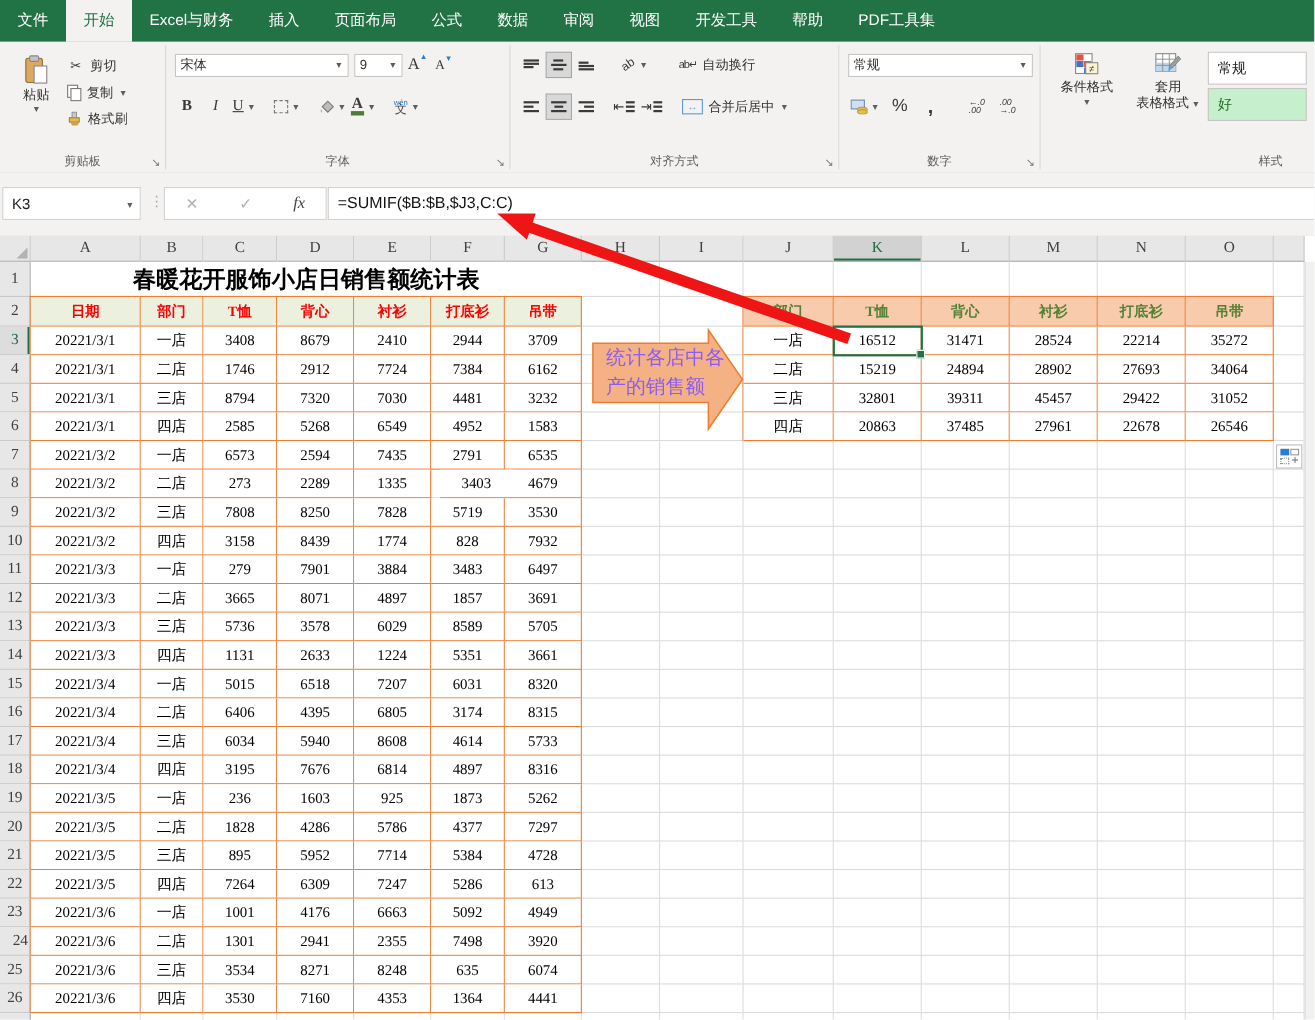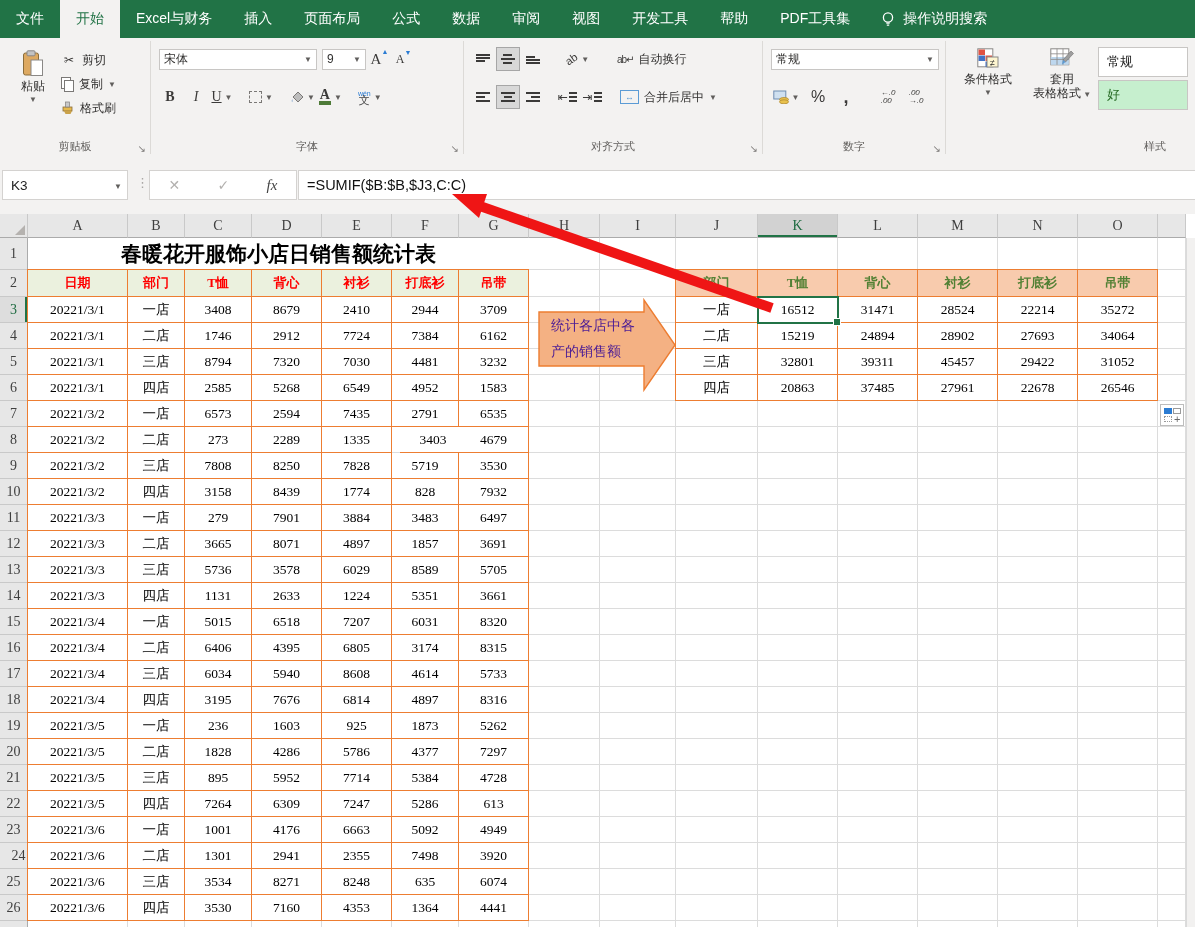--- a/index.html
+++ b/index.html
@@ -113,21 +113,21 @@
       font-family:"Liberation Serif","DejaVu Serif",serif;font-size:13.5px;color:#000;
       display:flex;align-items:center;justify-content:center;white-space:nowrap;}
   .lt-h{background:var(--ltbg,#ebf1de);color:var(--ltred,#ff0000);font-weight:bold;font-size:13px;}
   .rt-h{background:var(--rtbg,#f8cbad);color:var(--rtgreen,#538135);font-weight:bold;font-size:13px;}
 
   #k3sel{position:absolute;left:757px;top:82px;width:82px;height:28px;box-sizing:border-box;
          border:2px solid var(--green,#217346);background:transparent;}
   #fillhandle{position:absolute;right:-4px;bottom:-4px;width:6px;height:6px;background:var(--green,#217346);
               border:1px solid #fff;}
 
-  #callout-text{position:absolute;left:551px;top:98px;font-size:14px;line-height:26px;color:#4c1d95;
+  #callout-text{position:absolute;left:551px;top:98px;font-size:18px;line-height:26px;color:#8b5cf6;
                 font-family:"Liberation Sans","DejaVu Sans",sans-serif;}
   #qa-btn{position:absolute;left:1160px;top:190px;width:24px;height:22px;background:#fff;
           border:1px solid #bdbdbd;box-sizing:border-box;padding:2px;}
   #qa-btn .qa-a{position:absolute;left:3px;top:3px;width:8px;height:6px;background:#2b7cd3;}
   #qa-btn .qa-b{position:absolute;left:12px;top:3px;width:8px;height:6px;border:1px solid #9a9a9a;box-sizing:border-box;}
   #qa-btn .qa-c{position:absolute;left:3px;top:11px;width:8px;height:6px;border:1px dotted #9a9a9a;box-sizing:border-box;}
   #qa-btn .qa-plus{position:absolute;left:13px;top:8px;font-size:11px;color:#6a6a6a;}
 
   svg.overlay{position:absolute;pointer-events:none;}
 </style>
@@ -143,27 +143,20 @@
       <div class="tab">Excel与财务</div>
       <div class="tab">插入</div>
       <div class="tab">页面布局</div>
       <div class="tab">公式</div>
       <div class="tab">数据</div>
       <div class="tab">审阅</div>
       <div class="tab">视图</div>
       <div class="tab">开发工具</div>
       <div class="tab">帮助</div>
       <div class="tab">PDF工具集</div>
-      <div class="tellme">
-      <svg width="16" height="17" viewBox="0 0 16 17">
-        <circle cx="8" cy="6.5" r="4.6" fill="none" stroke="#ffffff" stroke-width="1.3"></circle>
-        <path d="M6.3 12.2h3.4M6.8 14.2h2.4" stroke="#ffffff" stroke-width="1.3" fill="none"></path>
-      </svg>
-      <span>操作说明搜索</span>
-    </div>
   </div>
 
   <div id="ribbon">
 
     <div class="rgroup" style="width:150px;display:flex;">
       <button class="bigbtn">
         <svg width="22" height="27" viewBox="0 0 22 27">
           <rect x="1.5" y="3" width="15" height="22" rx="2" fill="#dda961" stroke="#8a6d3b"></rect>
           <rect x="5" y="0.8" width="8" height="5" rx="1" fill="#c3c3c3" stroke="#8a8886"></rect>
           <rect x="9" y="10" width="11.5" height="15.5" fill="#ffffff" stroke="#8a8886"></rect>

